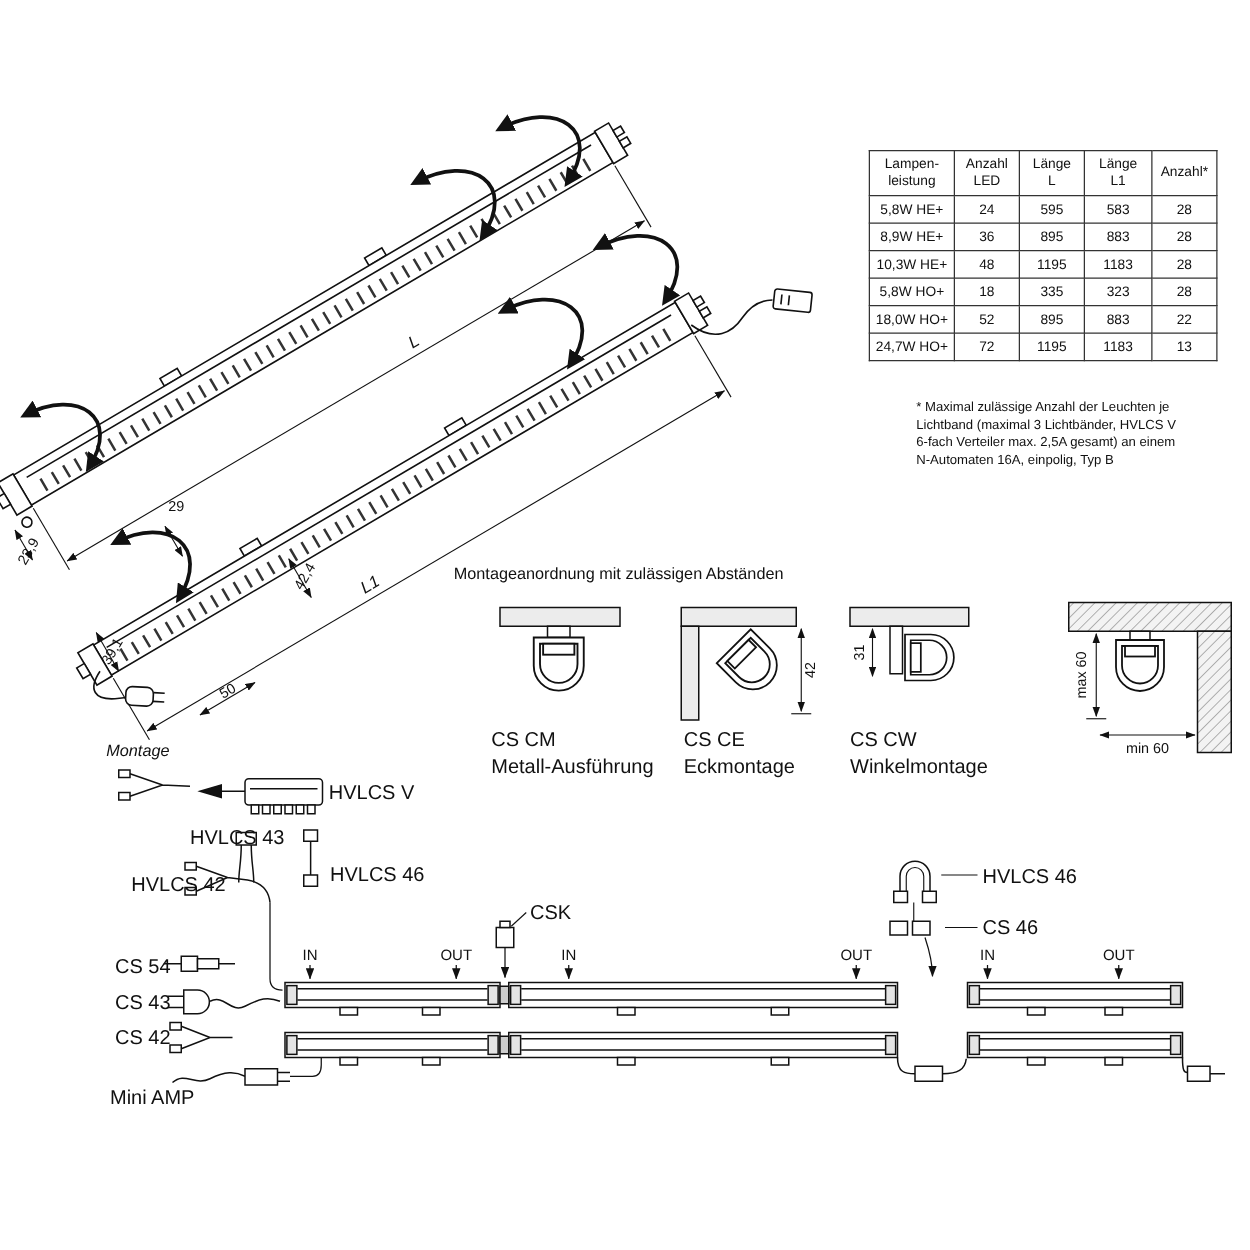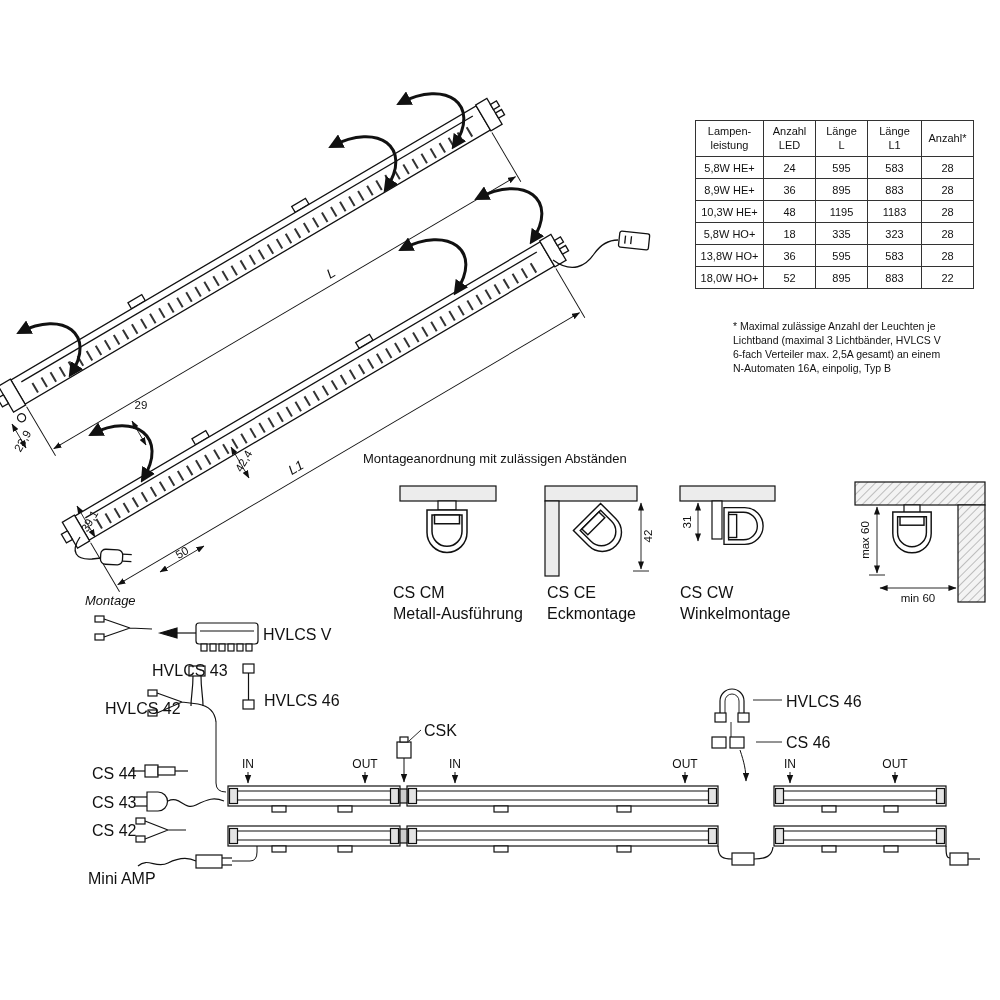--- a/index.html
+++ b/index.html
@@ -362,32 +362,32 @@
           <td>28</td>
         </tr>
         <tr>
           <td>5,8W HO+</td>
           <td>18</td>
           <td>335</td>
           <td>323</td>
           <td>28</td>
         </tr>
         <tr>
-          <td>13,8W HO+</td>
-          <td>36</td>
-          <td>595</td>
-          <td>583</td>
-          <td>28</td>
-        </tr>
-        <tr>
           <td>18,0W HO+</td>
           <td>52</td>
           <td>895</td>
           <td>883</td>
           <td>22</td>
+        </tr>
+        <tr>
+          <td>24,7W HO+</td>
+          <td>72</td>
+          <td>1195</td>
+          <td>1183</td>
+          <td>13</td>
         </tr>
       </tbody>
   </table>
 
   <div class="footnote">* Maximal zulässige Anzahl der Leuchten je
 Lichtband (maximal 3 Lichtbänder, HVLCS V
 6-fach Verteiler max. 2,5A gesamt) an einem
 N-Automaten 16A, einpolig, Typ B</div>
 
   <div class="mount-title">Montageanordnung mit zulässigen Abständen</div>
@@ -403,21 +403,21 @@
   <div class="lbl two" style="left:680px;top:583px">
     <div>CS CW</div>
     <div>Winkelmontage</div>
   </div>
 
   <div class="lbl section-title" style="left:85px;top:593px">Montage</div>
   <div class="lbl" style="left:263px;top:625px">HVLCS V</div>
   <div class="lbl" style="left:152px;top:661px">HVLCS 43</div>
   <div class="lbl" style="left:105px;top:699px">HVLCS 42</div>
   <div class="lbl" style="left:264px;top:691px">HVLCS 46</div>
-  <div class="lbl" style="left:92px;top:764px">CS 44</div>
+  <div class="lbl" style="left:92px;top:764px">CS 54</div>
   <div class="lbl" style="left:92px;top:793px">CS 43</div>
   <div class="lbl" style="left:92px;top:821px">CS 42</div>
   <div class="lbl" style="left:88px;top:869px">Mini AMP</div>
 
 
   <div class="lbl" style="left:424px;top:721px">CSK</div>
   <div class="lbl" style="left:786px;top:692px">HVLCS 46</div>
   <div class="lbl" style="left:786px;top:733px">CS 46</div>
 
 </div>

